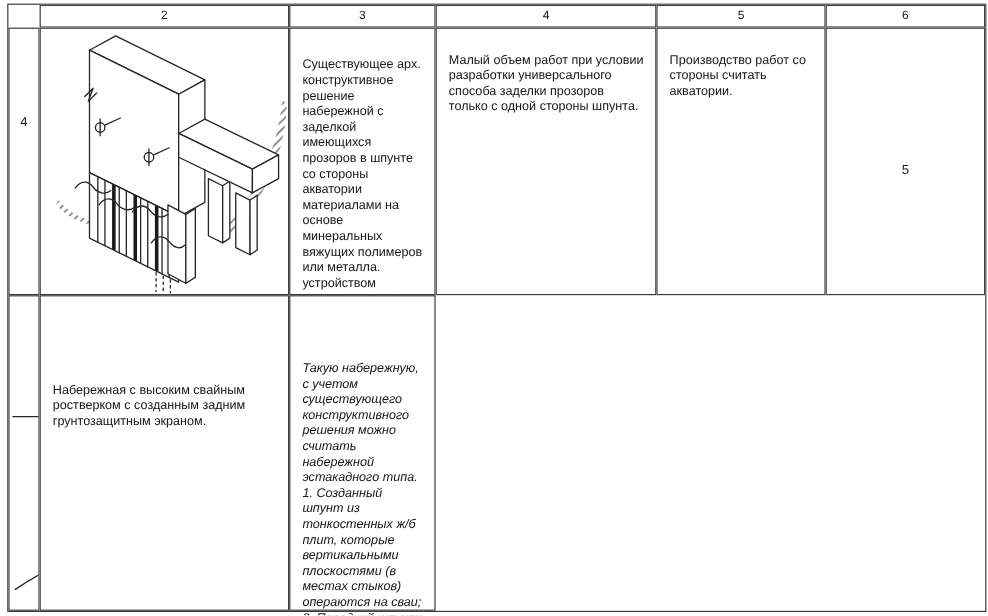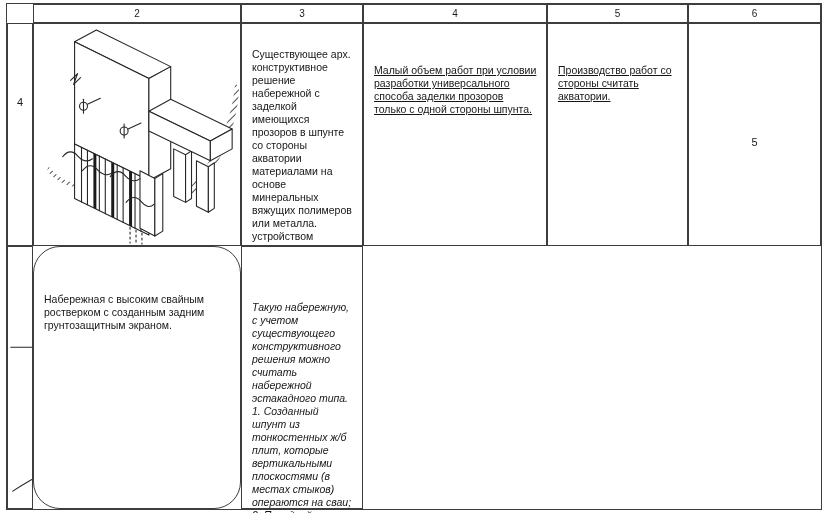--- a/index.html
+++ b/index.html
@@ -23,23 +23,23 @@
   .num{
     display:flex;justify-content:center;
     font-size:11px;color:#1a1a1a;
   }
   .num.r4{padding-top:72px;}
   .num.r5{padding-top:112px;}
   .txt{
     font-size:10.5px;line-height:13px;white-space:pre-line;
     padding:24px 8px 8px 10px;color:#161616;
   }
-  .txt.pt32{padding-top:40px;text-decoration:underline;}
+  .txt.pt32{padding-top:20px;}
   .txt.pt38{padding-top:54px;font-style:italic;}
-  .txt.pt46{padding-top:46px;border-radius:27px;}
+  .txt.pt46{padding-top:72px;}
   .draw{padding:0;overflow:hidden;}
   .draw svg{display:block;}
   .callout{font-size:9px;fill:#1a1a1a;}
   .vlabel{font-size:10px;fill:#1a1a1a;}
 </style>
 </head>
 <body>
 
 <div class="page">
   <div class="grid">

